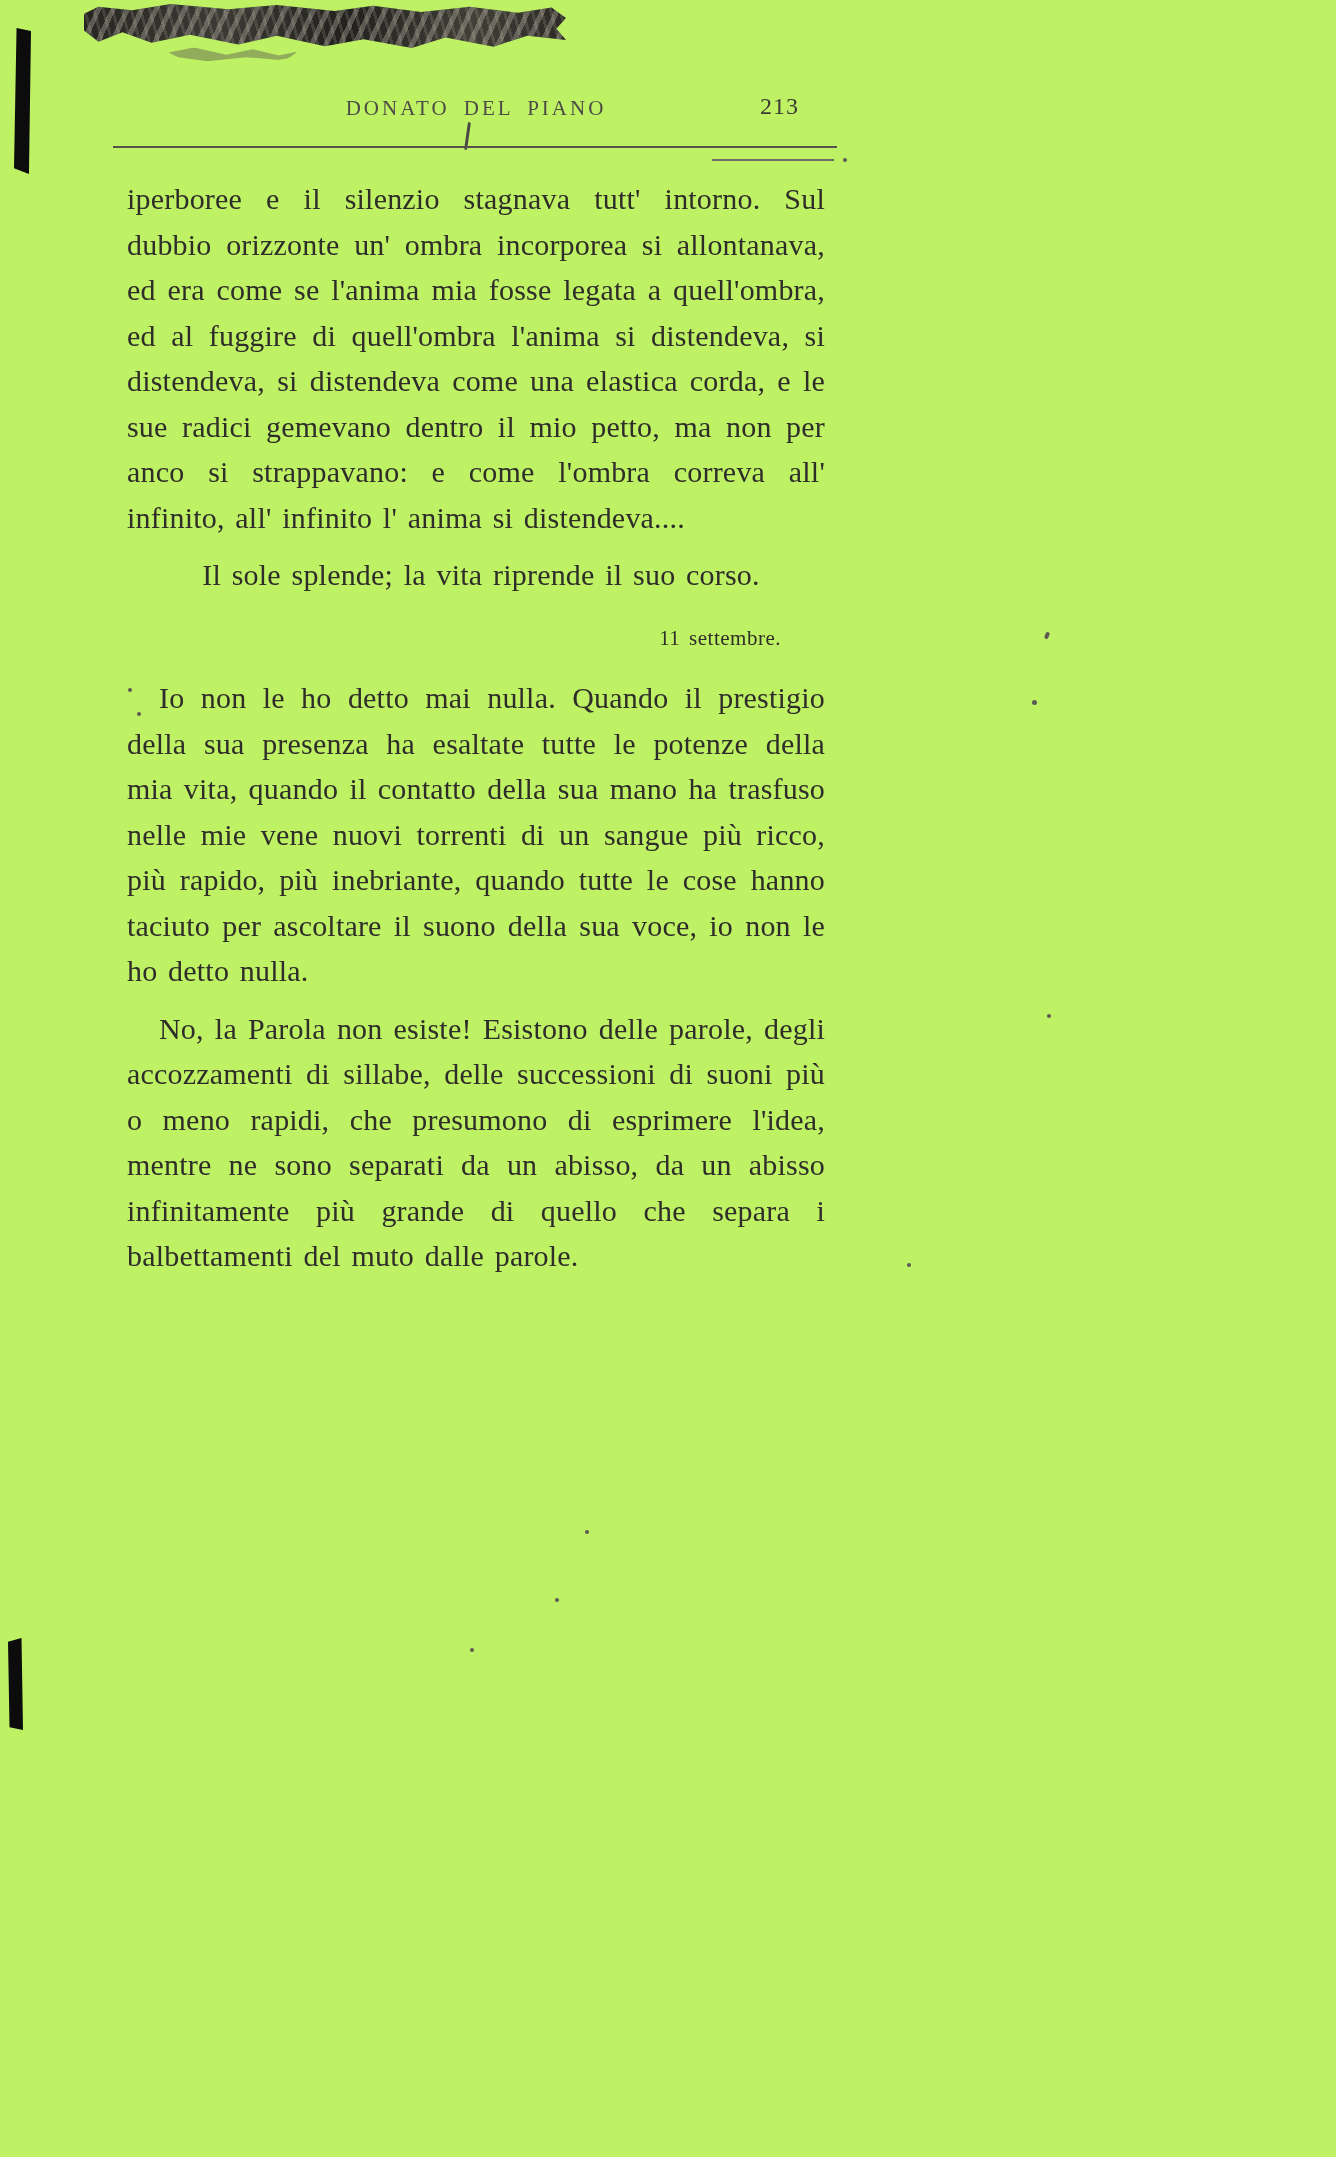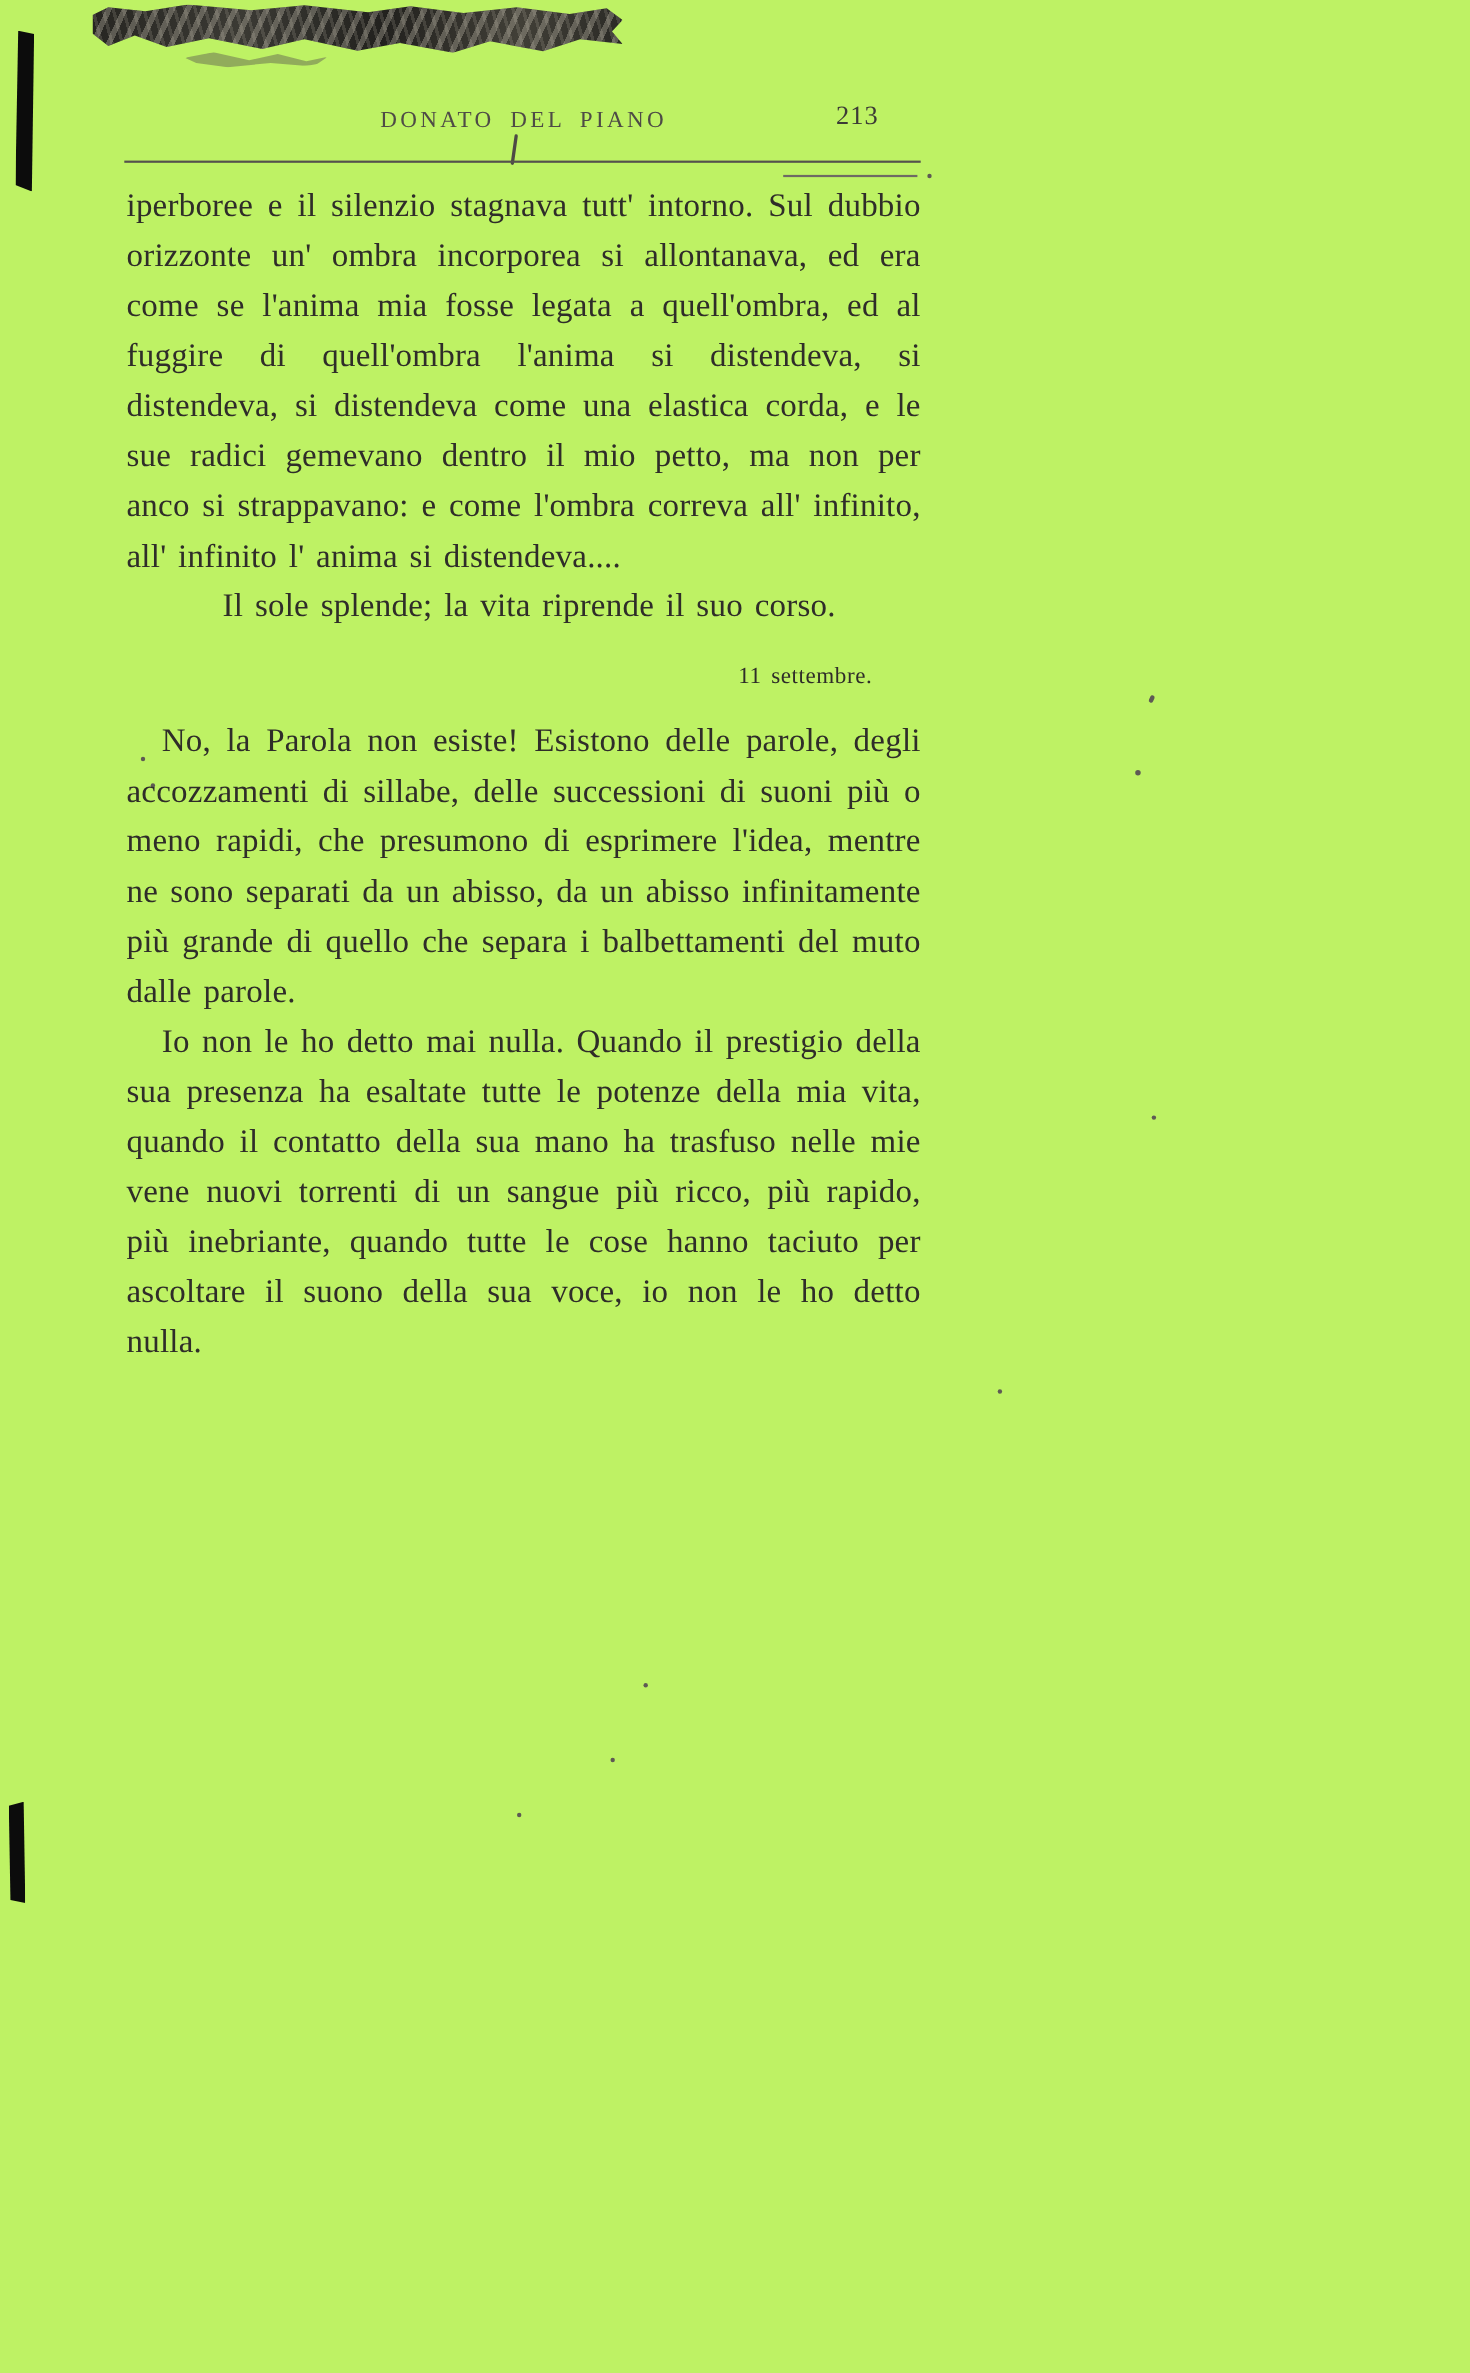--- a/index.html
+++ b/index.html
@@ -55,21 +55,21 @@
     font-size:24px;font-weight:normal;color:#3c3a36;letter-spacing:1px;
   }
   .rule{position:absolute;left:113px;top:146px;width:724px;height:2px;background:#55524d;}
   .rule-dash{position:absolute;left:712px;top:159px;width:122px;height:2px;background:#6e6a64;}
   
   .text-block{
     position:absolute;left:115px;top:164px;width:722px;
     font-size:30px;line-height:45.5px;letter-spacing:.2px;word-spacing:3px;
     color:#2f2d29;text-align:justify;
   }
-  .text-block p{margin:0;hyphens:auto;}
+  .text-block p{margin:12px;hyphens:auto;}
   .p-cont{text-indent:0;}
   .p-sole{text-indent:10px;text-align:center;}
   .p-ancora{text-indent:22px;text-align:left;}
   .date-line{
     text-align:right;padding-right:44px;
     margin-top:18px !important;margin-bottom:14px !important;
     font-size:21px;letter-spacing:.5px;
   }
   .p-indent{text-indent:32px;}
 </style>
@@ -98,17 +98,17 @@
     <span class="running-title">DONATO DEL PIANO</span>
     <span class="page-number">213</span>
   </div>
   <div class="rule"></div>
   <div class="rule-dash"></div>
 
   <div class="text-block">
     <p class="p-cont">iperboree e il silenzio stagnava tutt' intorno. Sul dubbio orizzonte un' ombra incorporea si allontanava, ed era come se l'anima mia fosse legata a quell'ombra, ed al fuggire di quell'ombra l'anima si distendeva, si distendeva, si distendeva come una elastica corda, e le sue radici gemevano dentro il mio petto, ma non per anco si strappavano: e come l'ombra correva all' infinito, all' infinito l' anima si distendeva....</p>
     <p class="p-sole">Il sole splende; la vita riprende il suo corso.</p>
     <p class="date-line">11 settembre.</p>
+    <p class="p-indent">Io non le ho detto mai nulla. Quando il prestigio della sua presenza ha esaltate tutte le potenze della mia vita, quando il contatto della sua mano ha trasfuso nelle mie vene nuovi torrenti di un sangue più ricco, più rapido, più inebriante, quando tutte le cose hanno taciuto per ascoltare il suono della sua voce, io non le ho detto nulla.</p>
     <p class="p-indent">No, la Parola non esiste! Esistono delle parole, degli accozzamenti di sillabe, delle successioni di suoni più o meno rapidi, che presumono di esprimere l'idea, mentre ne sono separati da un abisso, da un abisso infinitamente più grande di quello che separa i balbettamenti del muto dalle parole.</p>
-    <p class="p-indent">Io non le ho detto mai nulla. Quando il prestigio della sua presenza ha esaltate tutte le potenze della mia vita, quando il contatto della sua mano ha trasfuso nelle mie vene nuovi torrenti di un sangue più ricco, più rapido, più inebriante, quando tutte le cose hanno taciuto per ascoltare il suono della sua voce, io non le ho detto nulla.</p>
   </div>
 
 </div>
 
 </body></html>

